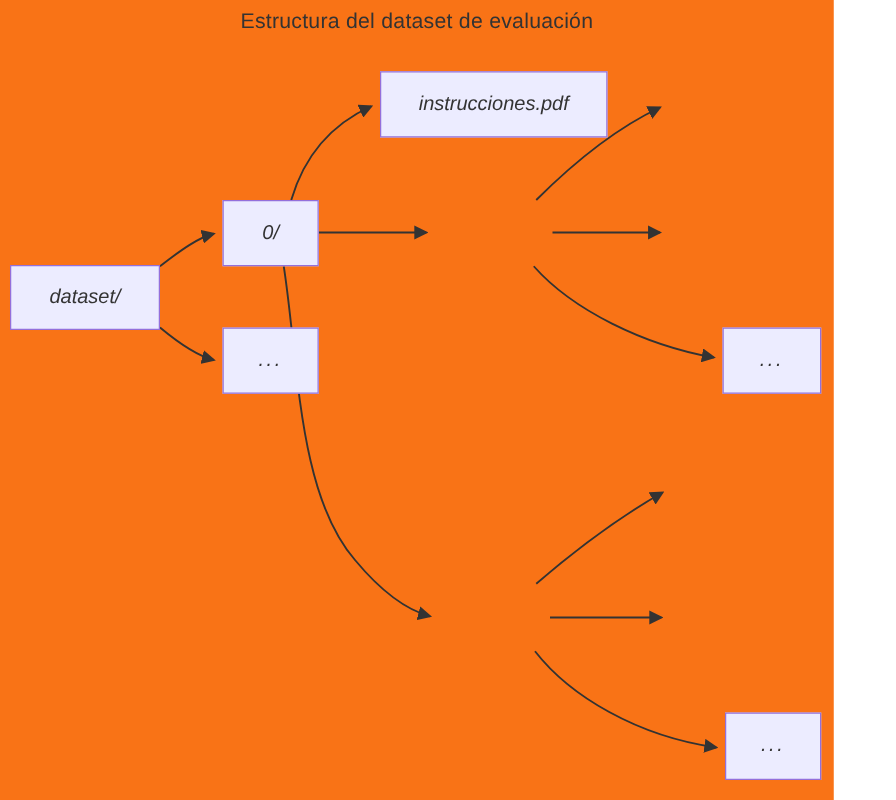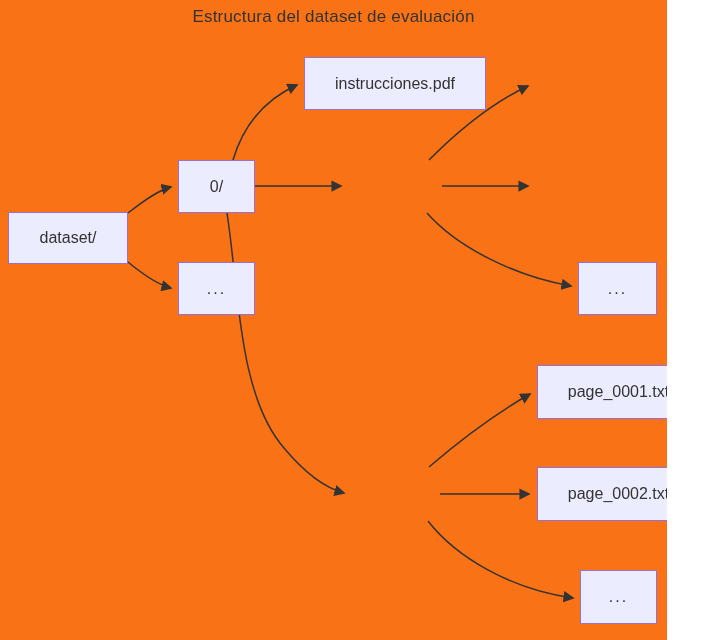--- a/index.html
+++ b/index.html
@@ -38,20 +38,21 @@
     box-sizing: border-box;
     background: #ECECFF;
     border: 1.5px solid #9370DB;
     color: #333333;
     font-size: 16px;
     display: flex;
     align-items: center;
     justify-content: center;
     text-align: center;
     white-space: nowrap;
+    font-style: italic;
   }
   .node.dots { letter-spacing: 2px; }
 
   
   #n-dataset { left: 8px;   top: 212px; width: 120px; height: 52px; }
   #n-zero    { left: 178px; top: 160px; width: 77px;  height: 53px; }
   #n-dots1   { left: 178px; top: 262px; width: 77px;  height: 53px; }
   #n-instr   { left: 304px; top: 57px;  width: 182px; height: 53px; }
   #n-img     { left: 348px; top: 160px; width: 94px;  height: 53px; }
   #n-png1    { left: 535px; top: 58px;  width: 166px; height: 53px; }
@@ -87,17 +88,15 @@
     <path class="edge" d="M429,467 C458,442 495,414 530,394" marker-end="url(#arrow)"></path>
     <path class="edge" d="M440,494 L529,494" marker-end="url(#arrow)"></path>
     <path class="edge" d="M428,521 C456,557 510,589 573,598" marker-end="url(#arrow)"></path>
   </svg>
 
   <div class="node" id="n-dataset">dataset/</div>
   <div class="node" id="n-zero">0/</div>
   <div class="node dots" id="n-dots1">...</div>
   <div class="node" id="n-instr">instrucciones.pdf</div>
   <div class="node dots" id="n-dots2">...</div>
-  <div class="node" id="n-txt1">page_0001.txt</div>
-  <div class="node" id="n-txt2">page_0002.txt</div>
   <div class="node dots" id="n-dots3">...</div>
 
 </div>
 
 </body></html>

